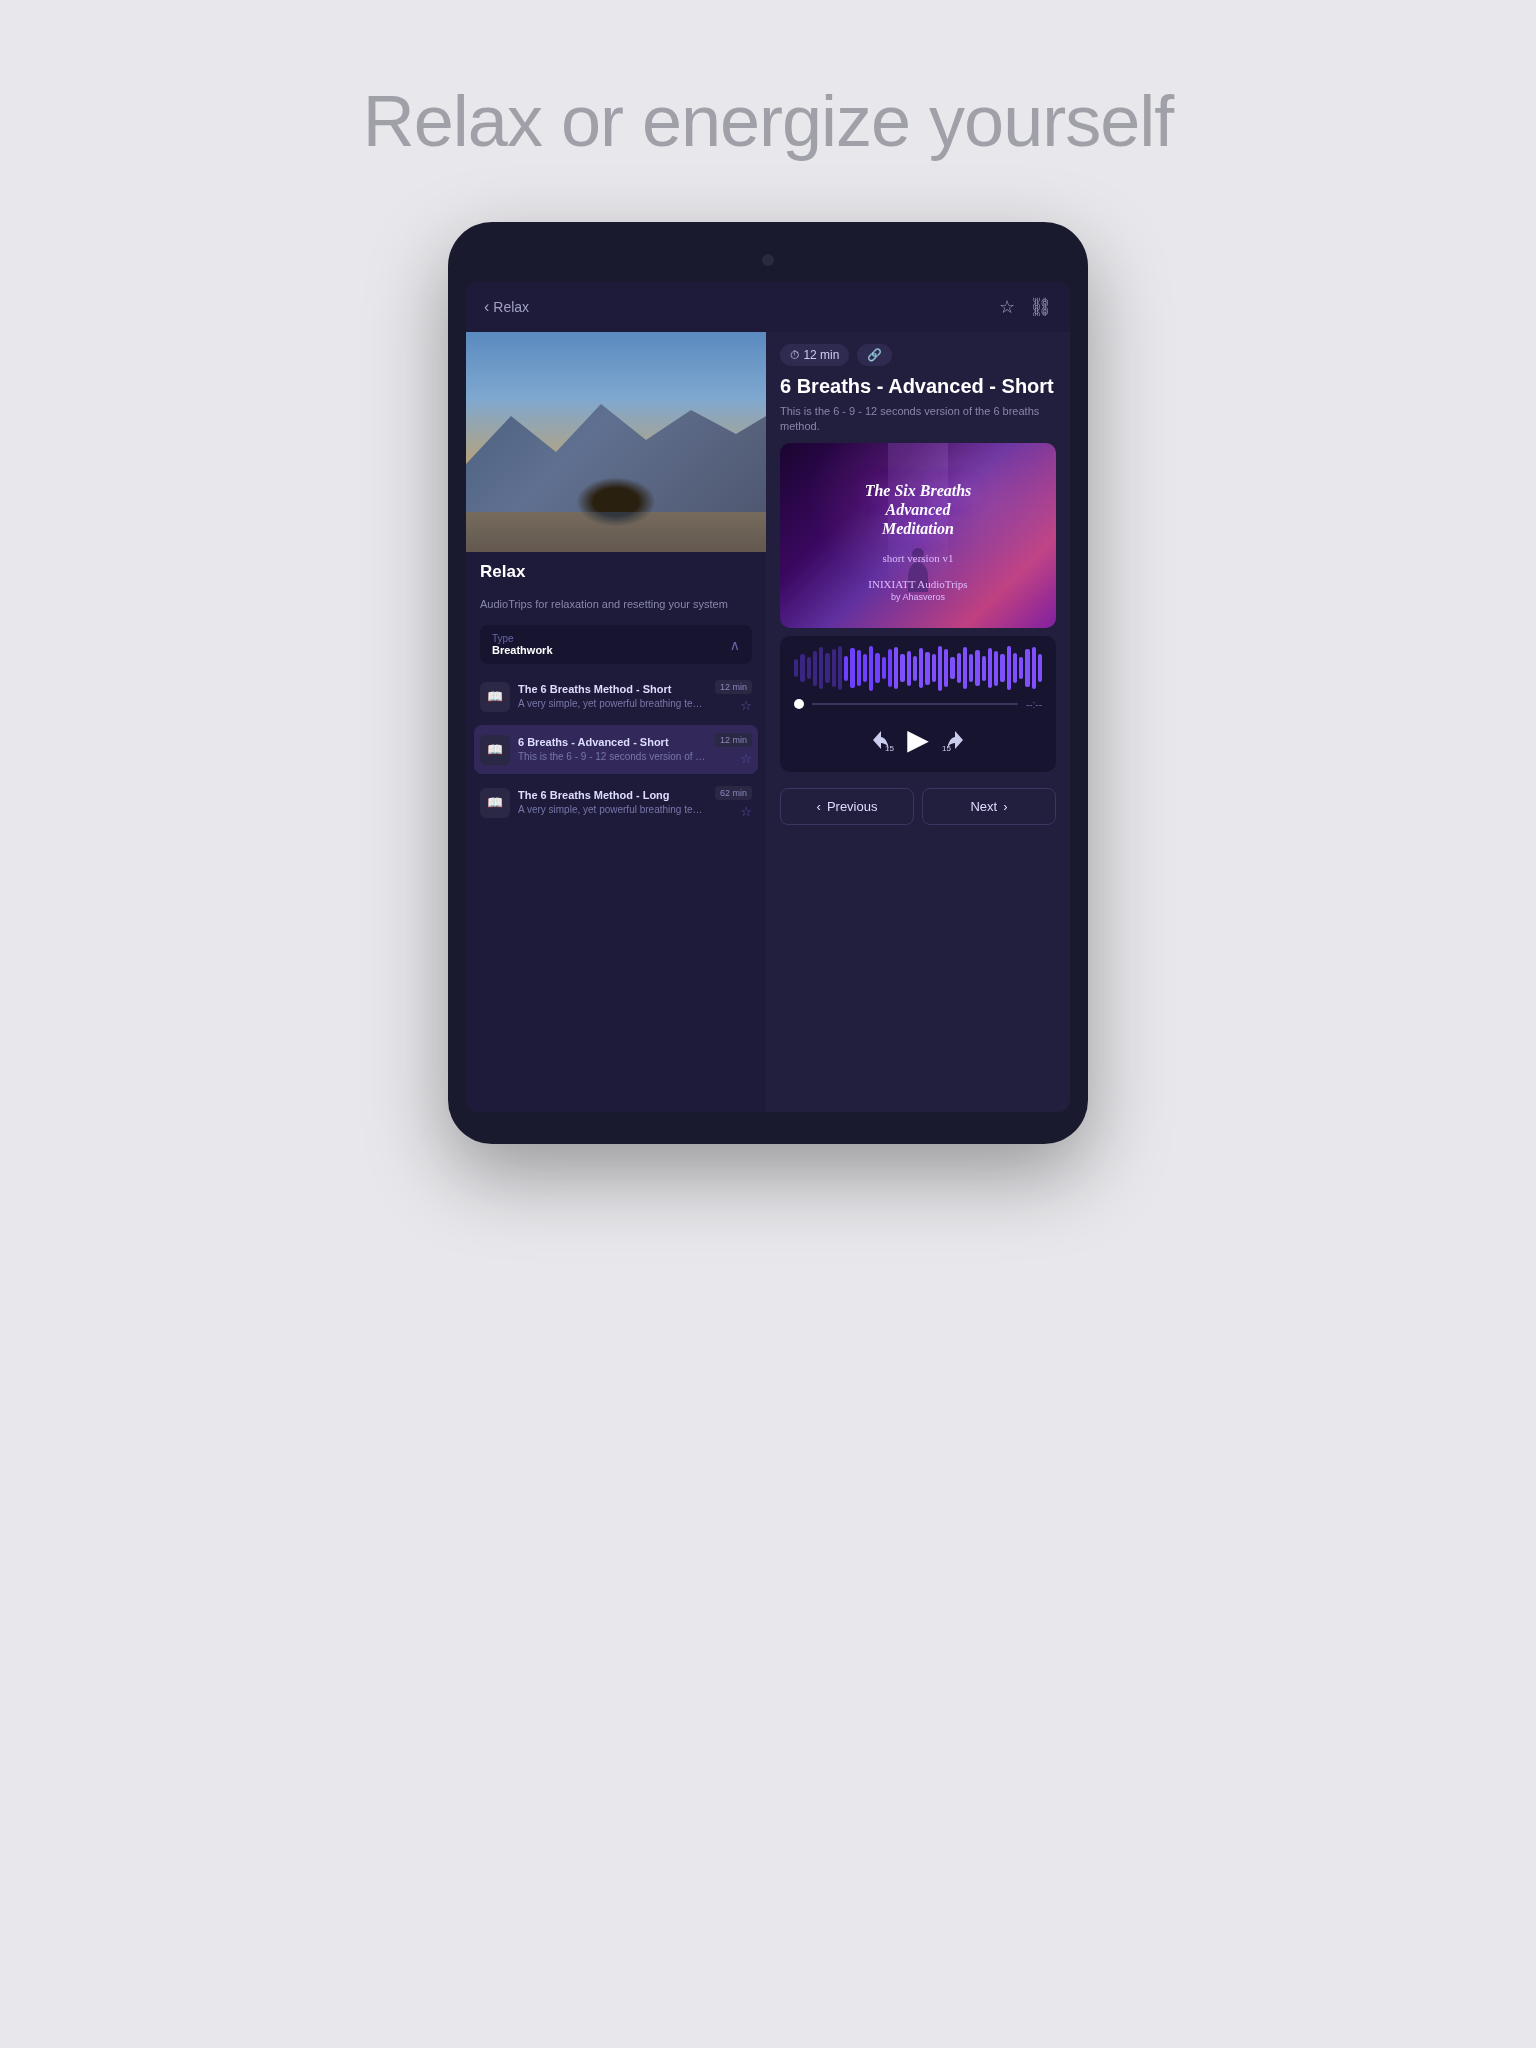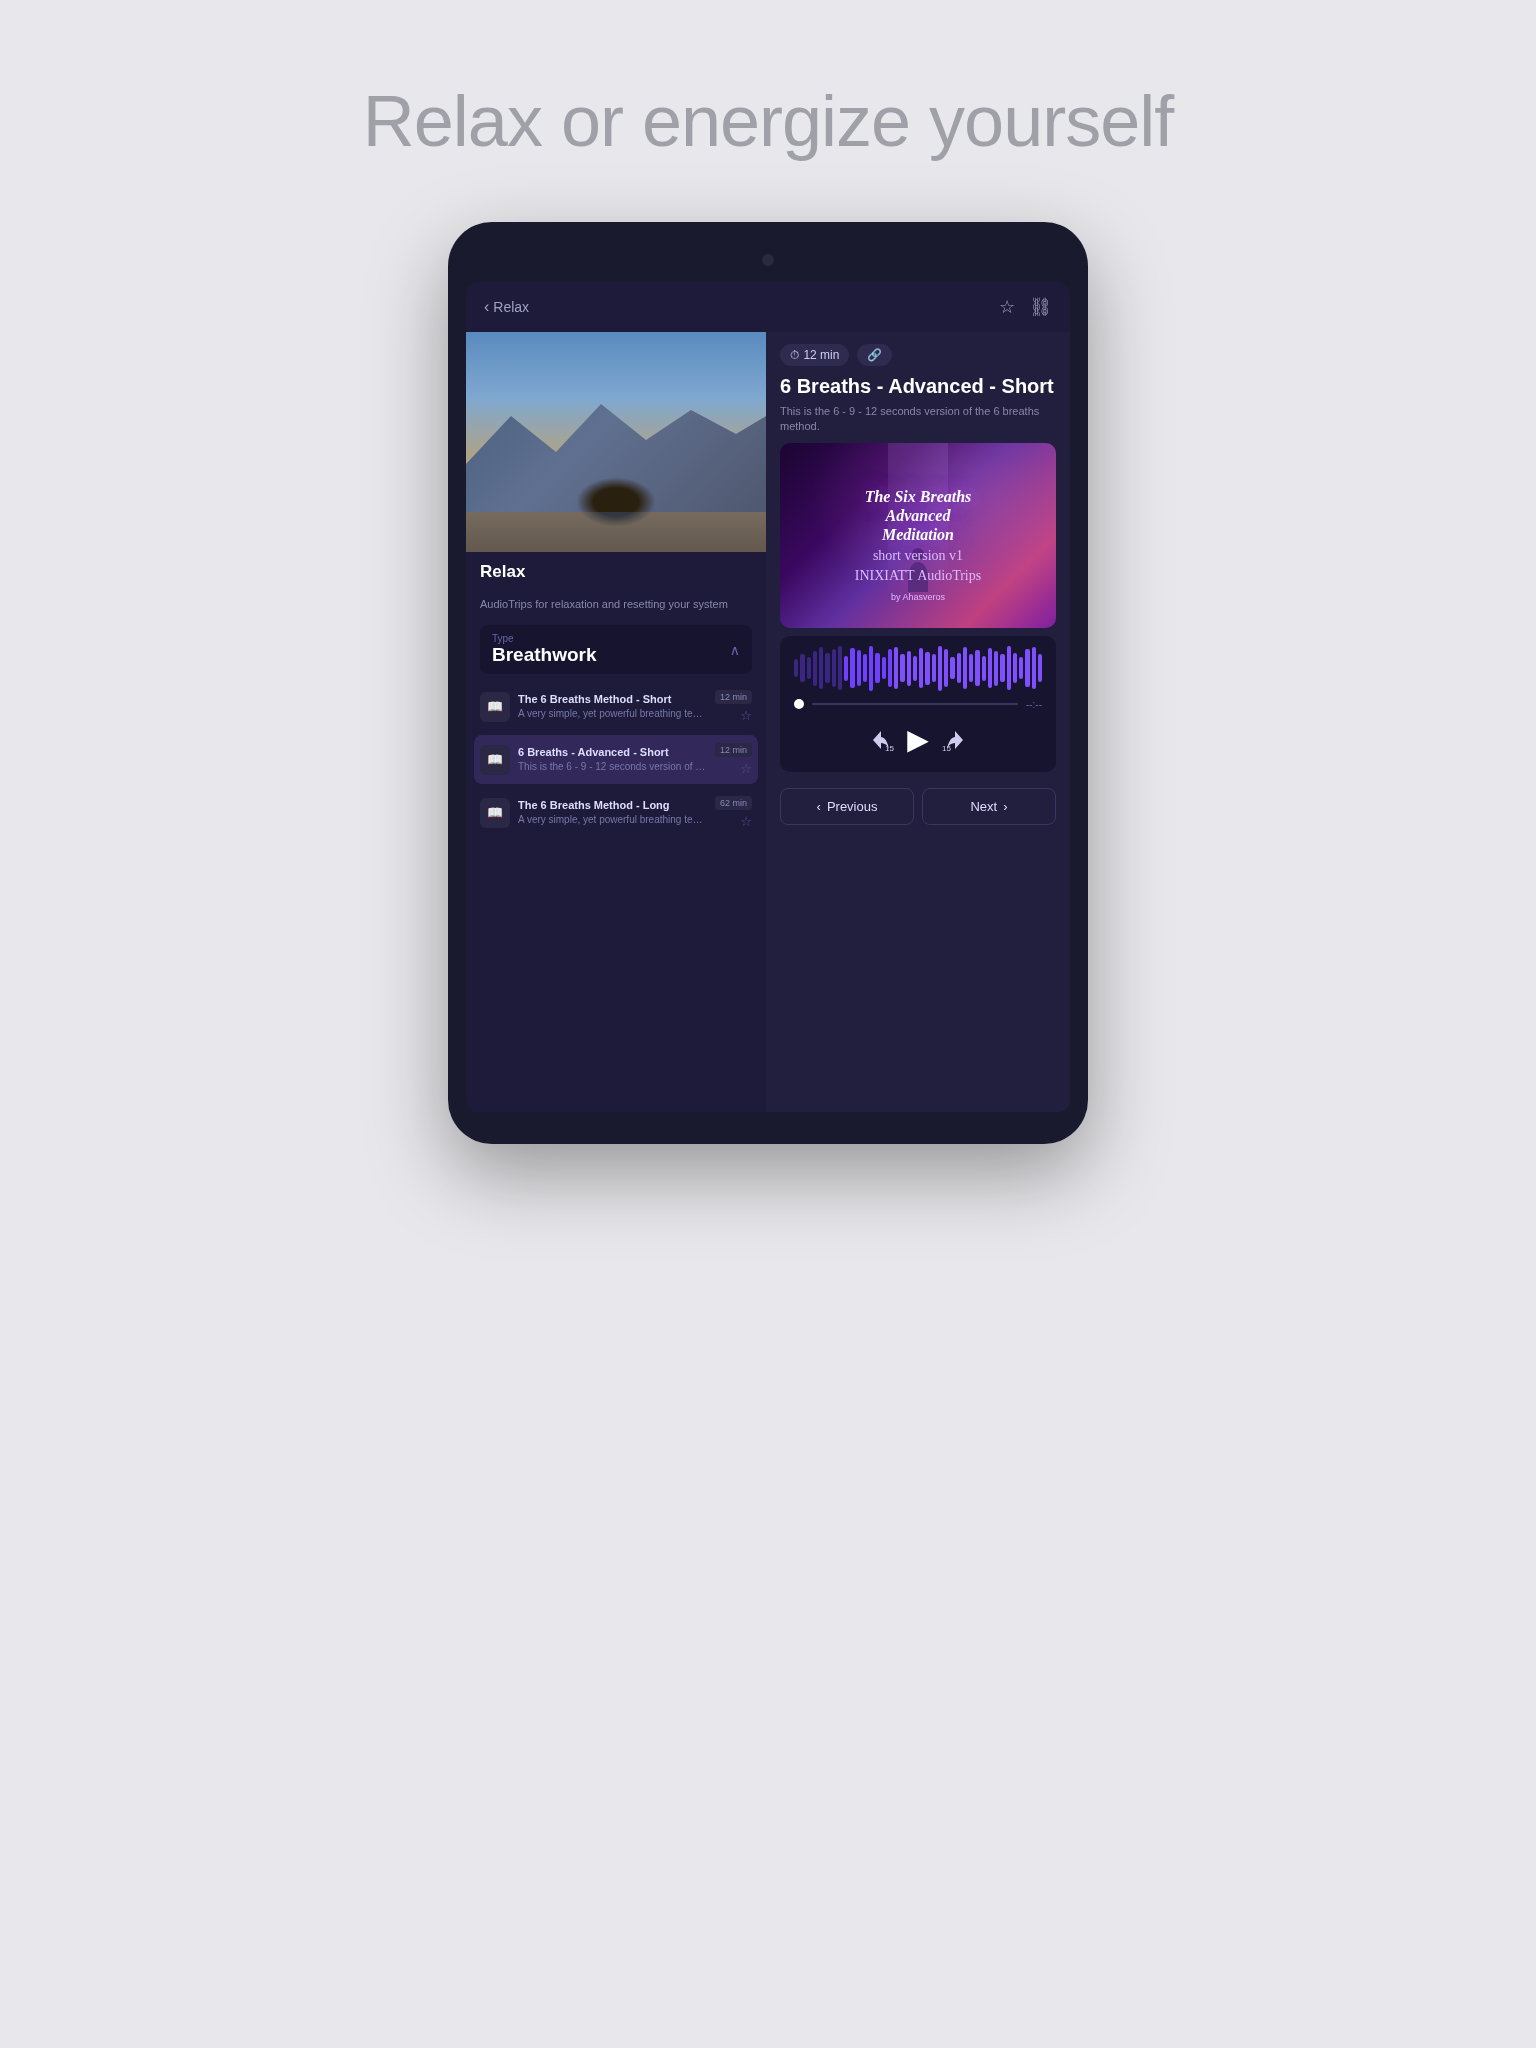--- a/index.html
+++ b/index.html
@@ -143,21 +143,21 @@
       display: flex;
       align-items: center;
       justify-content: space-between;
     }
     .type-label {
       color: #6666aa;
       font-size: 10px;
     }
     .type-value {
       color: #ffffff;
-      font-size: 19px;
+      font-size: 11px;
       font-weight: 600;
     }
     .chevron-up {
       color: #6666aa;
       font-size: 14px;
     }
     
     .track-list {
       padding: 0 8px;
     }
@@ -329,22 +329,22 @@
     .album-title-main {
       color: #ffffff;
       font-size: 16px;
       font-weight: 700;
       font-style: italic;
       line-height: 1.2;
       text-shadow: 0 0 20px rgba(200,100,255,0.5);
     }
     .album-subtitle-text {
       color: #ddbbff;
-      font-size: 14px;
-      margin-top: 4px;
+      font-size: 11px;
+      margin-top: 14px;
     }
     .album-author {
       color: #ddbbff;
       font-size: 9px;
       position: absolute;
       bottom: 26px;
       text-align: center;
     }
     
     .audio-player {

